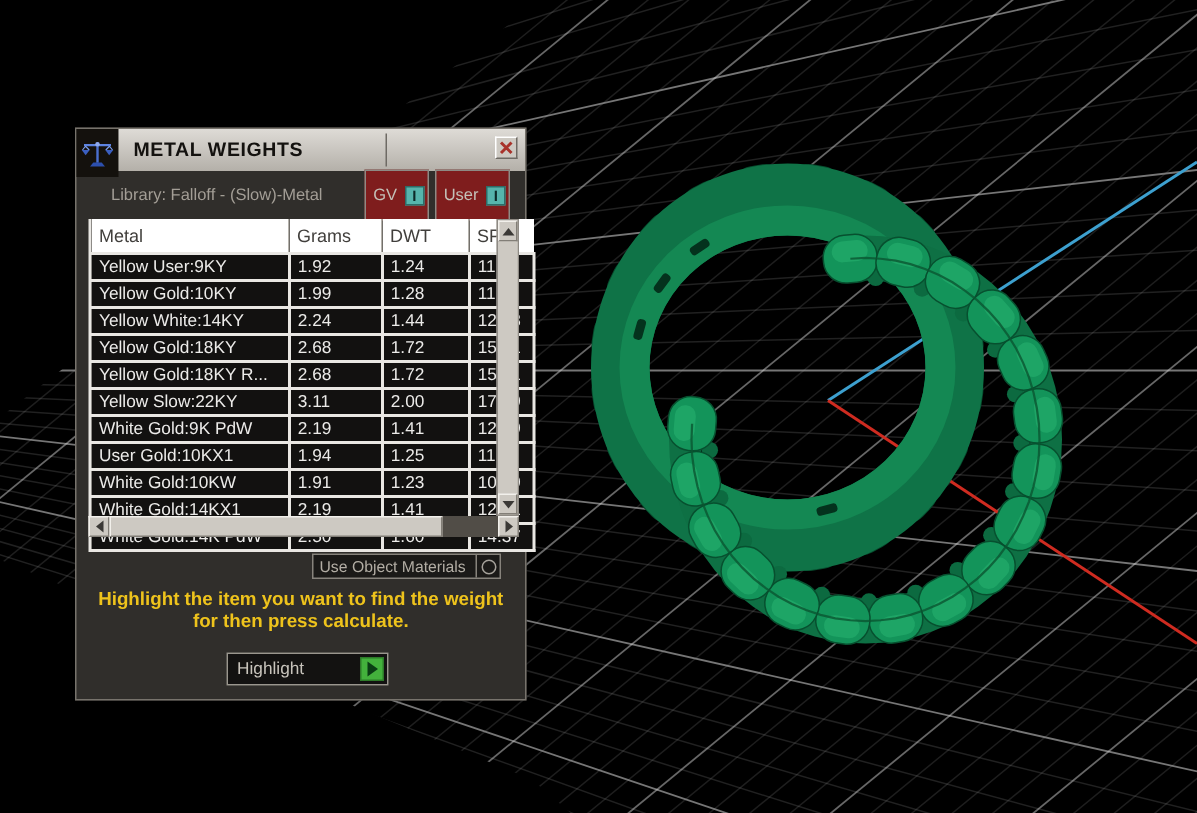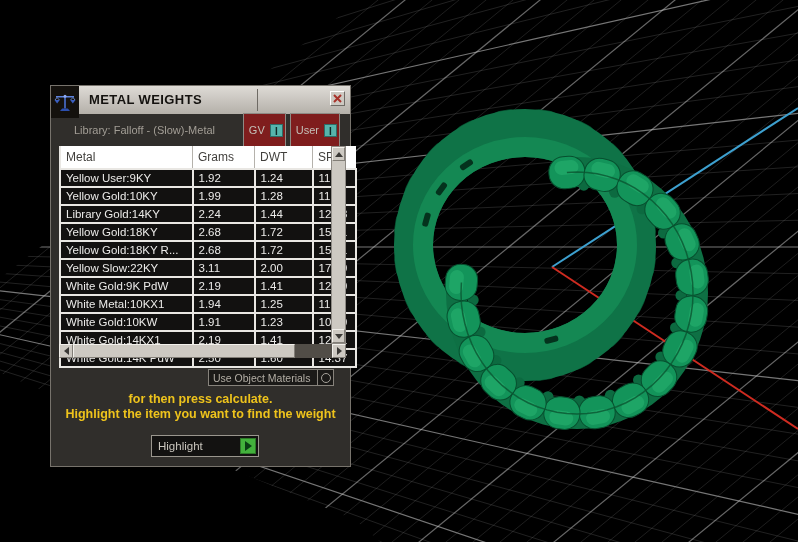--- a/index.html
+++ b/index.html
@@ -351,21 +351,21 @@
               <td class="c2">1.24</td>
               <td class="c3">11.08</td>
             </tr>
             <tr>
               <td class="c0">Yellow Gold:10KY</td>
               <td class="c1">1.99</td>
               <td class="c2">1.28</td>
               <td class="c3">11.45</td>
             </tr>
             <tr>
-              <td class="c0">Library Gold:14KY</td>
+              <td class="c0">Yellow White:14KY</td>
               <td class="c1">2.24</td>
               <td class="c2">1.44</td>
               <td class="c3">12.88</td>
             </tr>
             <tr>
               <td class="c0">Yellow Gold:18KY</td>
               <td class="c1">2.68</td>
               <td class="c2">1.72</td>
               <td class="c3">15.41</td>
             </tr>
@@ -381,21 +381,21 @@
               <td class="c2">2.00</td>
               <td class="c3">17.89</td>
             </tr>
             <tr>
               <td class="c0">White Gold:9K PdW</td>
               <td class="c1">2.19</td>
               <td class="c2">1.41</td>
               <td class="c3">12.59</td>
             </tr>
             <tr>
-              <td class="c0">White Metal:10KX1</td>
+              <td class="c0">User Gold:10KX1</td>
               <td class="c1">1.94</td>
               <td class="c2">1.25</td>
               <td class="c3">11.18</td>
             </tr>
             <tr>
               <td class="c0">White Gold:10KW</td>
               <td class="c1">1.91</td>
               <td class="c2">1.23</td>
               <td class="c3">10.99</td>
             </tr>
@@ -434,22 +434,22 @@
     </div>
 
     <div class="dd-row">
       <span class="dd-text">Use Object Materials</span>
       <span class="dd-iconbox">
         <span class="dd-circle"></span>
       </span>
     </div>
 
     <div class="instr">
+      <div>Highlight the item you want to find the weight</div>
       <div>for then press calculate.</div>
-      <div>Highlight the item you want to find the weight</div>
     </div>
 
     <div class="calc-btn">
       <span class="calc-lbl">Highlight</span>
       <span class="play-box">
           <span class="play-tri"></span>
         </span>
     </div>
 
   </div>

